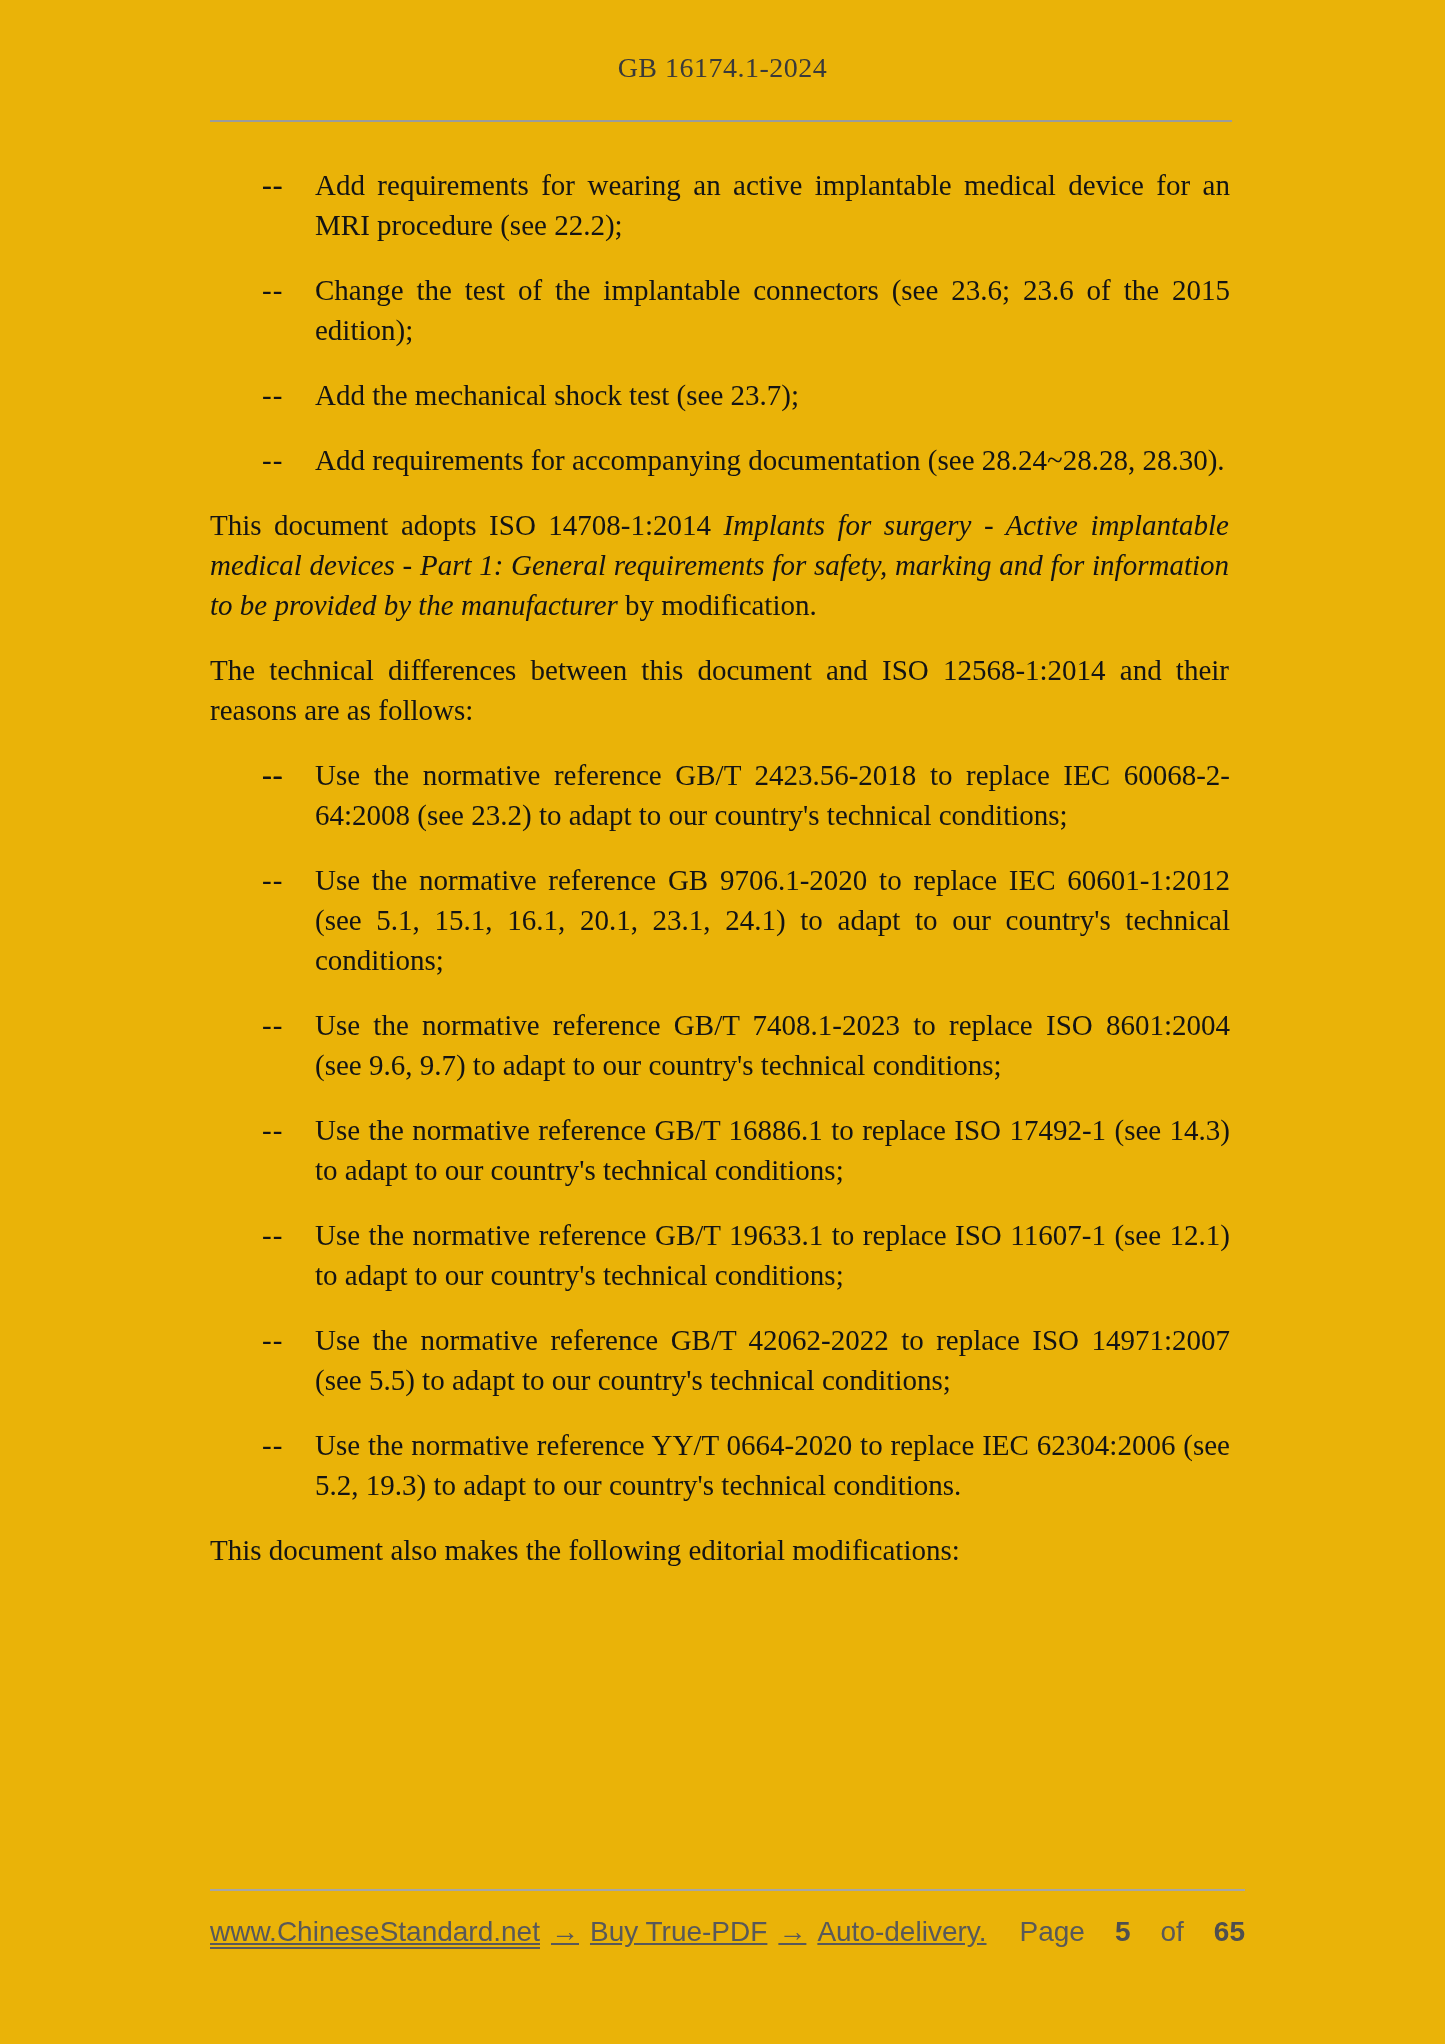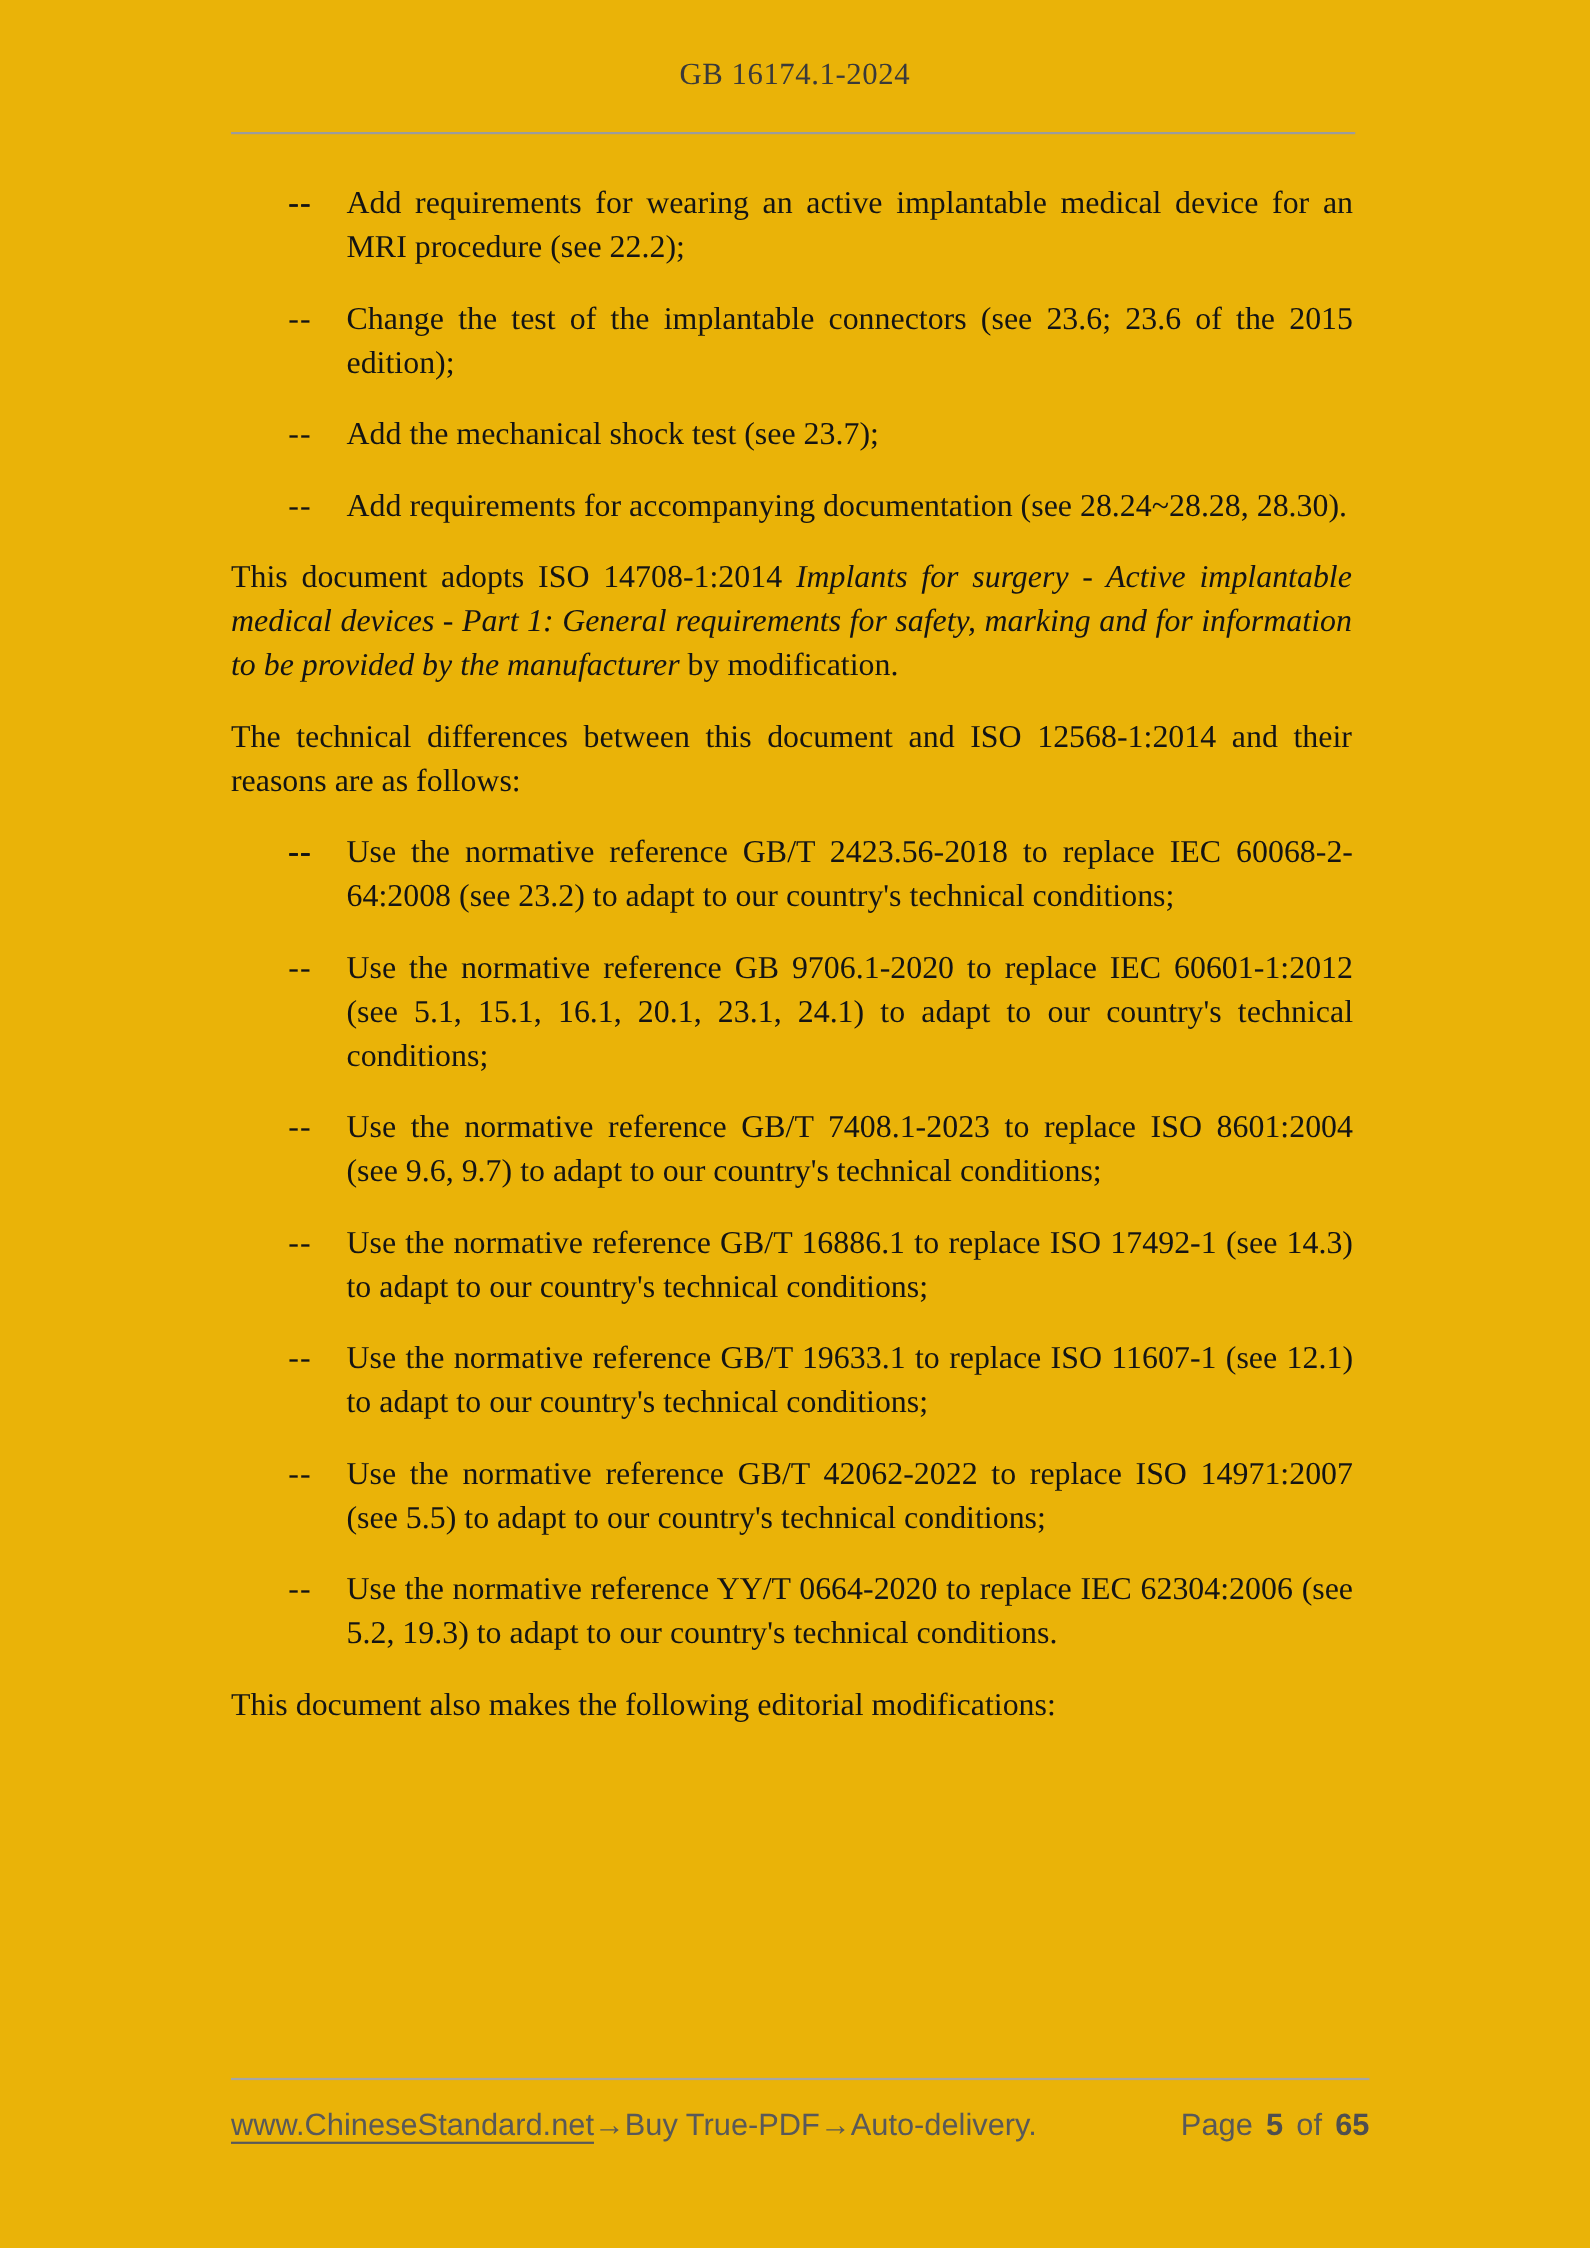--- a/index.html
+++ b/index.html
@@ -76,28 +76,28 @@
     right: 200px;
     top: 1914px;
     font-family: "Liberation Sans", sans-serif;
     font-size: 28px;
     line-height: 36px;
     color: #595959;
     display: flex;
     justify-content: space-between;
     align-items: baseline;
   }
-  .footer-left { display: flex; align-items: center; }
+  .footer-left { display: flex; column-gap: 11px; align-items: center; text-decoration: underline; }
   .footer-left .link {
     text-decoration: underline;
     text-underline-offset: 6px;
     color: #595959;
     cursor: pointer;
   }
-  .footer-right { display: flex; column-gap: 12px; align-items: baseline; }
+  .footer-right { display: flex; column-gap: 30px; align-items: baseline; }
   .footer-right b { font-weight: bold; color: #4f4f4f; }
 </style>
 </head>
 <body>
 
 <div class="page">
 
   <div class="doc-header">GB 16174.1-2024</div>
   <div class="header-rule"></div>
 

